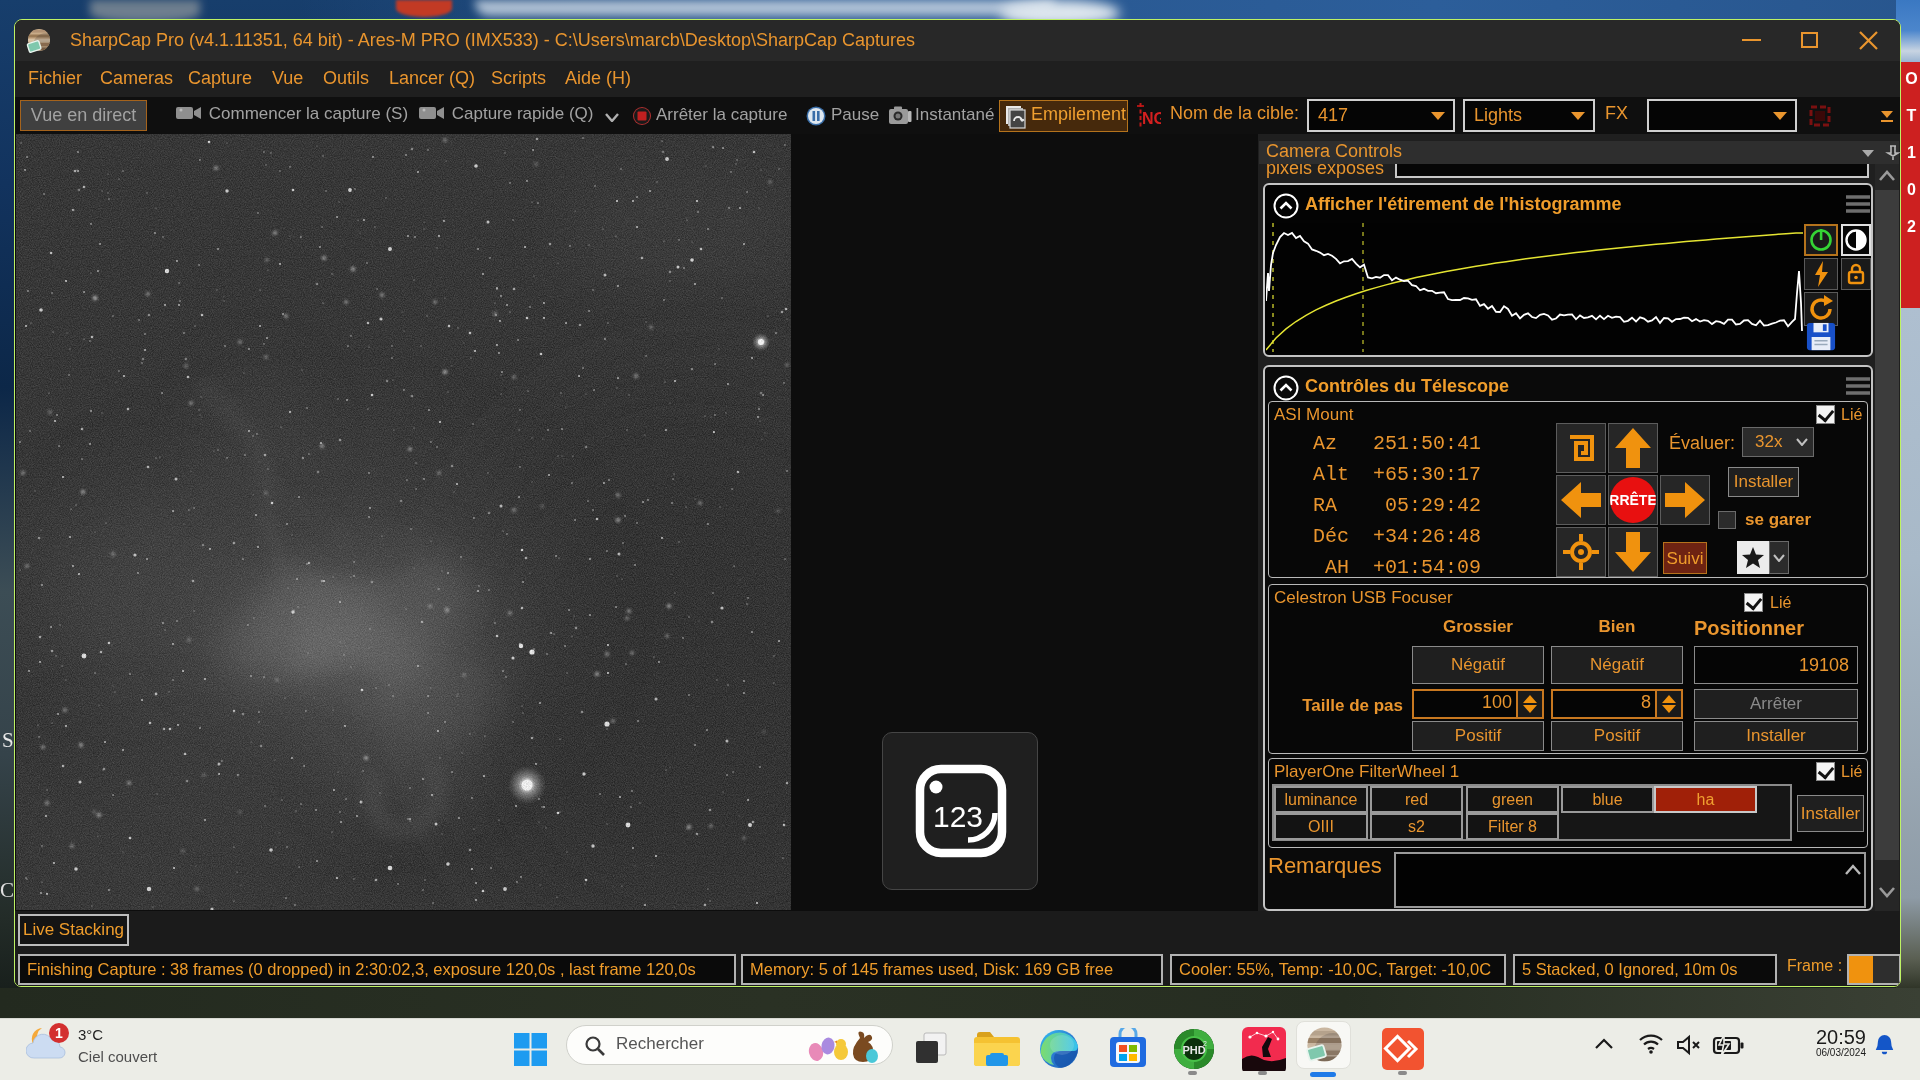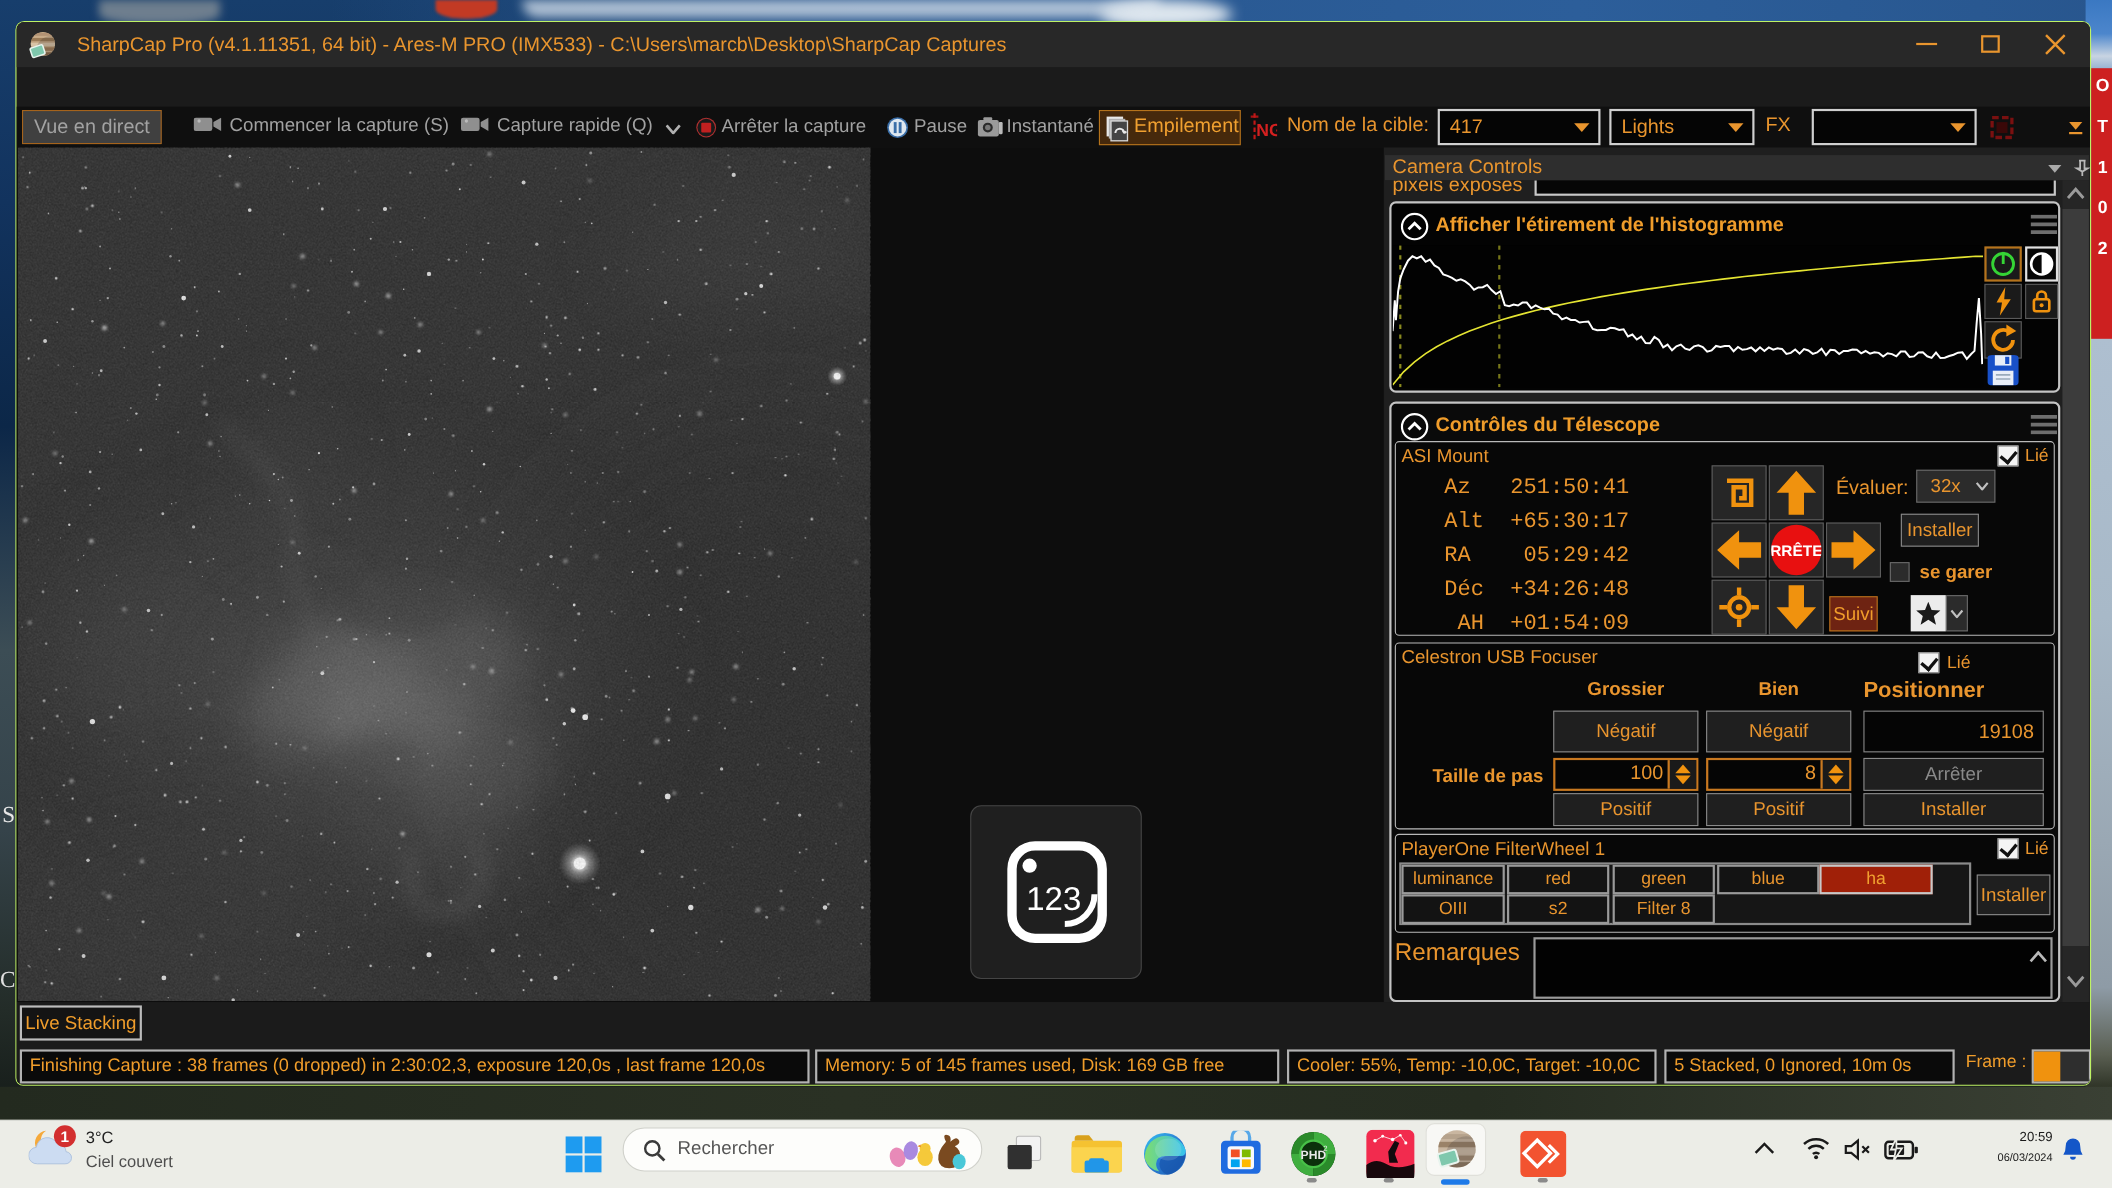--- a/index.html
+++ b/index.html
@@ -52,20 +52,30 @@
           <ellipse cx="20" cy="18" rx="13" ry="13" fill="rgba(25,25,35,0.18)"></ellipse>
         </g>
     <rect x="2" y="14" width="12" height="9" rx="1.5" transform="rotate(-18 8 18)" fill="#7fc8ad" stroke="#e8f4ee" stroke-width="1.4"></rect>
   </svg>
   <div class="abs" style="left:55px;top:10px;font-size:18px;color:#e9952e;white-space:nowrap">SharpCap Pro (v4.1.11351, 64 bit) - Ares-M PRO (IMX533) - C:\Users\marcb\Desktop\SharpCap Captures</div>
   <div class="abs" style="left:1727px;top:19px;width:19px;height:2px;background:#e9952e"></div>
   <div class="abs" style="left:1786px;top:12px;width:17px;height:16px;border:2px solid #e9952e"></div>
   <svg class="abs" style="left:1844px;top:11px" width="19" height="19" viewBox="0 0 19 19">
         <path d="M1,1 L18,18 M18,1 L1,18" stroke="#e9952e" stroke-width="2.2"></path>
       </svg>
+</div>
+<div class="abs" style="left:0;top:41px;width:100%;height:36px;background:#1f1f1f;font-size:18px;color:#e9952e">
+  <span class="abs" style="left:13px;top:7px">Fichier</span>
+  <span class="abs" style="left:85px;top:7px">Cameras</span>
+  <span class="abs" style="left:173px;top:7px">Capture</span>
+  <span class="abs" style="left:257px;top:7px">Vue</span>
+  <span class="abs" style="left:308px;top:7px">Outils</span>
+  <span class="abs" style="left:374px;top:7px">Lancer (Q)</span>
+  <span class="abs" style="left:476px;top:7px">Scripts</span>
+  <span class="abs" style="left:550px;top:7px">Aide (H)</span>
 </div>
 <div class="abs" style="left:0;top:77px;width:100%;height:37px;background:#0f0f0f">
   <div class="abs" style="left:5px;top:3px;width:127px;height:31px;background:#404040;border:1px solid #a5631c;color:#a2a2a2;font-size:18px;line-height:29px;text-align:center">Vue en direct (W)</div>
   <div class="abs tbtxt" style="left:161px;top:7px"><svg width="26" height="16" viewBox="0 0 26 16" style="vertical-align:-2px">
           <rect x="0" y="2" width="17" height="12" rx="2" fill="#8f8f8f"></rect>
           <path d="M18 6 L25 2 L25 14 L18 10 Z" fill="#8f8f8f"></path>
           <circle cx="5" cy="5" r="1.5" fill="#bbb"></circle>
         </svg> <span style="margin-left:2px">Commencer la capture (S)</span></div>
   <div class="abs tbtxt" style="left:404px;top:7px"><svg width="26" height="16" viewBox="0 0 26 16" style="vertical-align:-2px">
           <rect x="0" y="2" width="17" height="12" rx="2" fill="#8f8f8f"></rect>
@@ -1365,18 +1375,18 @@
   <svg class="abs" style="left:1676px;top:14px" width="26" height="24" viewBox="0 0 26 24">
       <path d="M2 9 h5 l6 -5 v16 l-6 -5 h-5 Z" fill="none" stroke="#1a1a1a" stroke-width="2"></path>
       <path d="M17 9 l6 6 M23 9 l-6 6" stroke="#1a1a1a" stroke-width="2"></path>
     </svg>
   <svg class="abs" style="left:1712px;top:15px" width="32" height="22" viewBox="0 0 32 22">
       <rect x="2" y="4" width="25" height="15" rx="3" fill="none" stroke="#1a1a1a" stroke-width="2.2"></rect>
       <rect x="28.5" y="8.5" width="3" height="6" rx="1" fill="#1a1a1a"></rect>
       <rect x="5" y="7" width="14" height="9" rx="1" fill="#1a1a1a"></rect>
       <path d="M12 0.5 L7 11 h4.5 L9.5 21.5 L17 10 h-5 Z" fill="#1a1a1a" stroke="#ecede7" stroke-width="1.6"></path>
     </svg>
-  <div class="abs" style="left:1780px;top:7px;width:86px;text-align:right;font-size:12px;color:#1b1b1b">20:59</div>
+  <div class="abs" style="left:1780px;top:7px;width:86px;text-align:right;font-size:20px;color:#1b1b1b">20:59</div>
   <div class="abs" style="left:1780px;top:28px;width:86px;text-align:right;font-size:10px;color:#1b1b1b">06/03/2024</div>
   <svg class="abs" style="left:1874px;top:15px" width="21" height="23" viewBox="0 0 24 26">
       <path d="M12 1 a7.5 7.5 0 0 1 7.5 7.5 q0 6 2.5 9.5 h-20 q2.5 -3.5 2.5 -9.5 a7.5 7.5 0 0 1 7.5 -7.5" fill="#1456c8"></path>
       <path d="M9 20 a3 3 0 0 0 6 0 Z" fill="#1456c8"></path>
     </svg>
 </div>
 </body></html>

